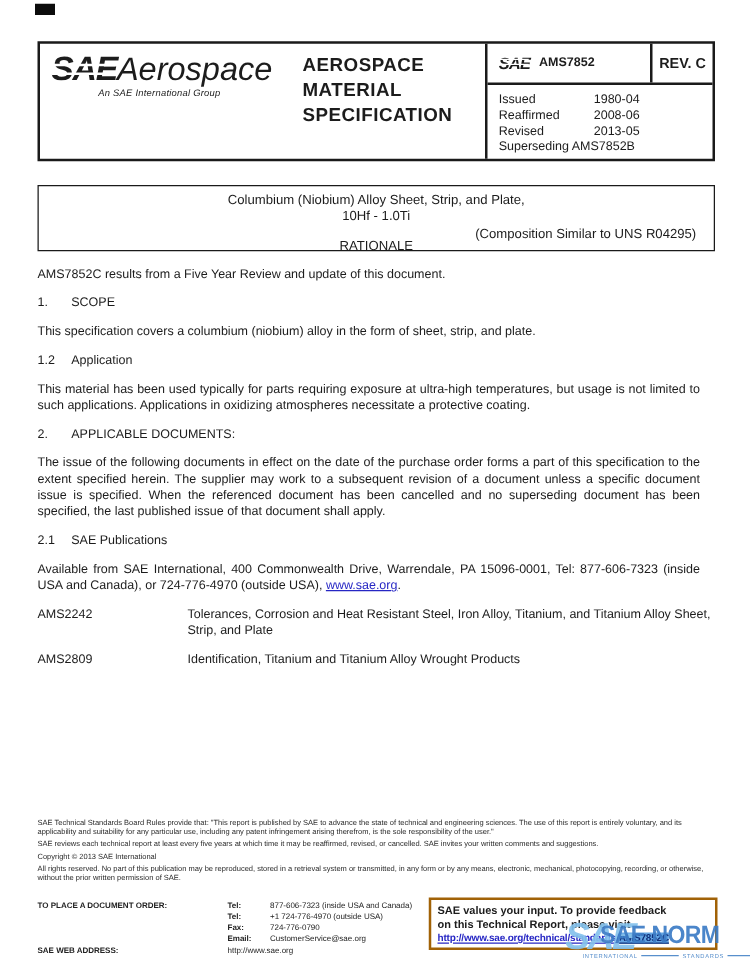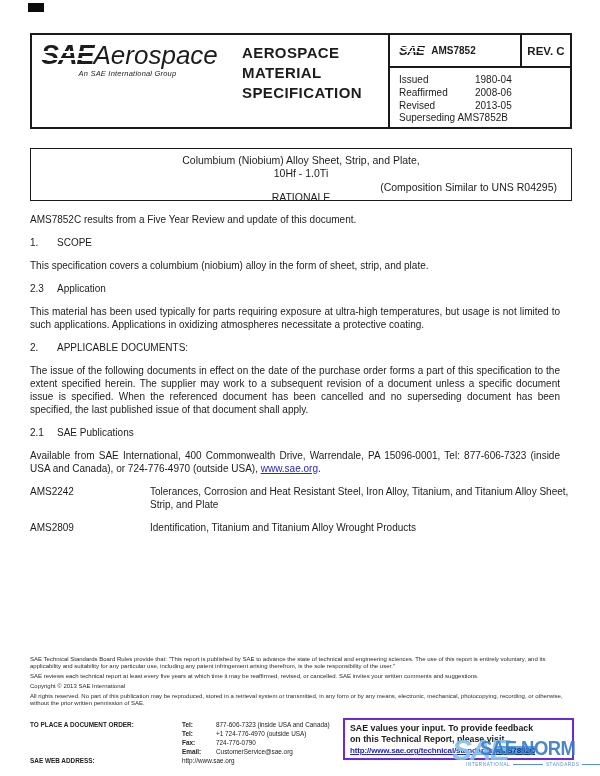--- a/index.html
+++ b/index.html
@@ -72,21 +72,21 @@
   .order-block{
     position:absolute;left:30px;top:720px;width:312px;
     font-size:6.4px;line-height:9px;color:#222;
   }
   .order-grid{display:grid;grid-template-columns:152px 34px 1fr;}
   .order-label{font-weight:bold;}
   .contact-label{font-weight:bold;}
 
   .feedback-box{
     position:absolute;left:343px;top:718px;width:231px;height:42px;
-    border:2px solid #6d28d9;box-sizing:border-box;padding:3px 5px;
+    border:2px solid #a16207;box-sizing:border-box;padding:3px 5px;
     font-size:8.8px;font-weight:bold;line-height:11px;
   }
   .fb-url{font-size:8px;letter-spacing:-.15px;}
   .fb-highlight{background:#63a4e2;color:#10307a;}
 
   .watermark{position:absolute;left:452px;top:735px;width:160px;opacity:.92;z-index:5;}
   .wm-row{position:relative;height:26px;}
   .wm-sae{
     position:absolute;left:0;top:-2px;font-style:italic;font-weight:900;font-size:30px;
     color:#85c2ec;letter-spacing:-2px;
@@ -157,21 +157,21 @@
 
     <div class="heading-row">
       <span class="heading-num">1.</span>
       <span>SCOPE</span>
     </div>
 
 
     <p>This specification covers a columbium (niobium) alloy in the form of sheet, strip, and plate.</p>
 
     <div class="heading-row">
-      <span class="heading-num">2.3</span>
+      <span class="heading-num">1.2</span>
       <span>Application</span>
     </div>
 
     <p>This material has been used typically for parts requiring exposure at ultra-high temperatures, but usage is not limited to such applications. Applications in oxidizing atmospheres necessitate a protective coating.</p>
 
     <div class="heading-row">
       <span class="heading-num">2.</span>
       <span>APPLICABLE DOCUMENTS:</span>
     </div>
 

